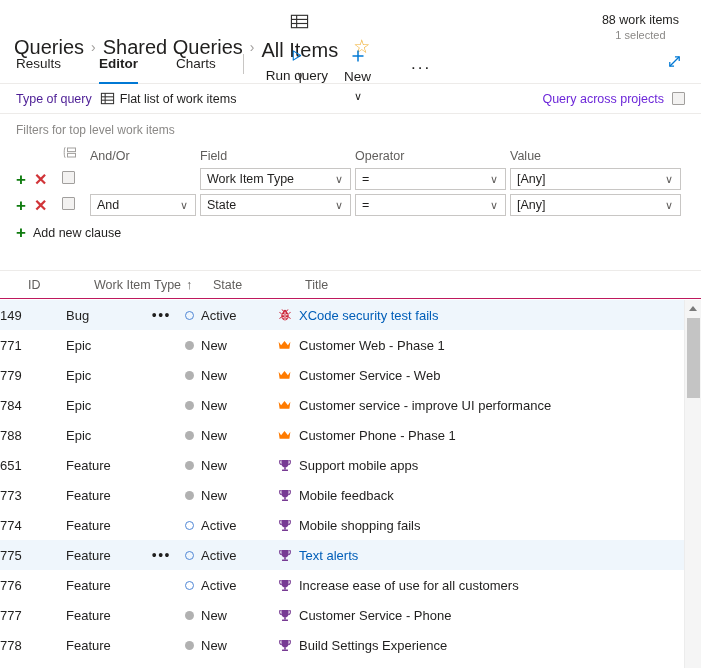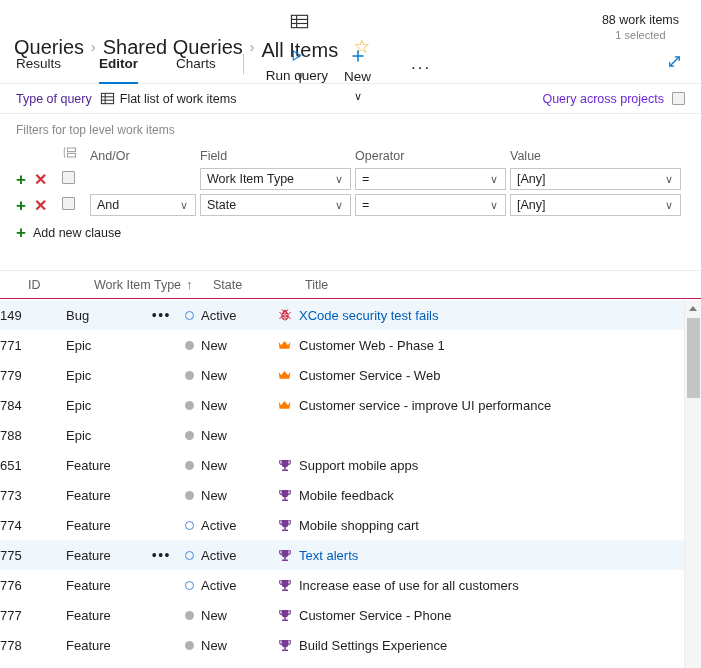--- a/index.html
+++ b/index.html
@@ -645,20 +645,28 @@
         </div>
         <div class="row">
           <div class="cell c-id">788</div>
           <div class="cell cell-type c-type">
             <span>Epic</span>
           </div>
           <div class="cell c-state">
             <span class="state-dot state-new"></span>
             <span>New</span>
           </div>
+          <div class="cell c-title">
+            <span class="wi-icon">
+              <svg width="15" height="14" viewBox="0 0 16 16" aria-hidden="true">
+                <path d="M1.3 4.2 L4.1 8.3 L8 3.4 L11.9 8.3 L14.7 4.2 L13.6 12.4 L2.4 12.4 Z" fill="#ff7b00"></path>
+              </svg>
+            </span>
+            <span class="title-text">Customer Phone - Phase 1</span>
+          </div>
         </div>
         <div class="row">
           <div class="cell c-id">651</div>
           <div class="cell cell-type c-type">
             <span>Feature</span>
           </div>
           <div class="cell c-state">
             <span class="state-dot state-new"></span>
             <span>New</span>
           </div>
@@ -709,21 +717,21 @@
           <div class="cell c-title">
             <span class="wi-icon">
               <svg width="14" height="15" viewBox="0 0 16 16" aria-hidden="true">
                 <path d="M4 1.6 H12 V6.2 C12 8.6 10.3 10.2 8 10.2 C5.7 10.2 4 8.6 4 6.2 Z" fill="#773b93"></path>
                 <path d="M4 2.6 H1.9 V4.2 C1.9 5.9 3 6.8 4.3 6.9" fill="none" stroke="#773b93" stroke-width="1.2"></path>
                 <path d="M12 2.6 H14.1 V4.2 C14.1 5.9 13 6.8 11.7 6.9" fill="none" stroke="#773b93" stroke-width="1.2"></path>
                 <rect x="7.1" y="10" width="1.8" height="2.6" fill="#773b93"></rect>
                 <rect x="4.6" y="12.5" width="6.8" height="1.9" rx="0.4" fill="#773b93"></rect>
               </svg>
             </span>
-            <span class="title-text">Mobile shopping cart</span>
+            <span class="title-text">Mobile shopping fails</span>
           </div>
         </div>
         <div class="row selected">
           <div class="cell c-id">775</div>
           <div class="cell cell-type c-type">
             <span>Feature</span>
             <span class="row-ellipsis">•••</span>
           </div>
           <div class="cell c-state">
             <span class="state-dot state-active"></span>

